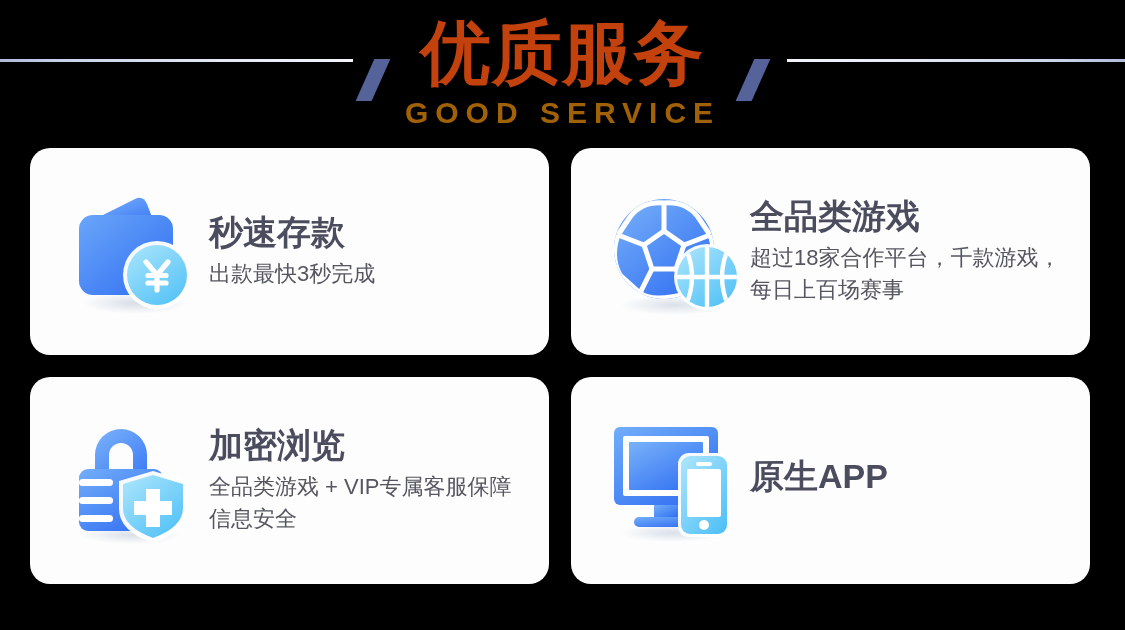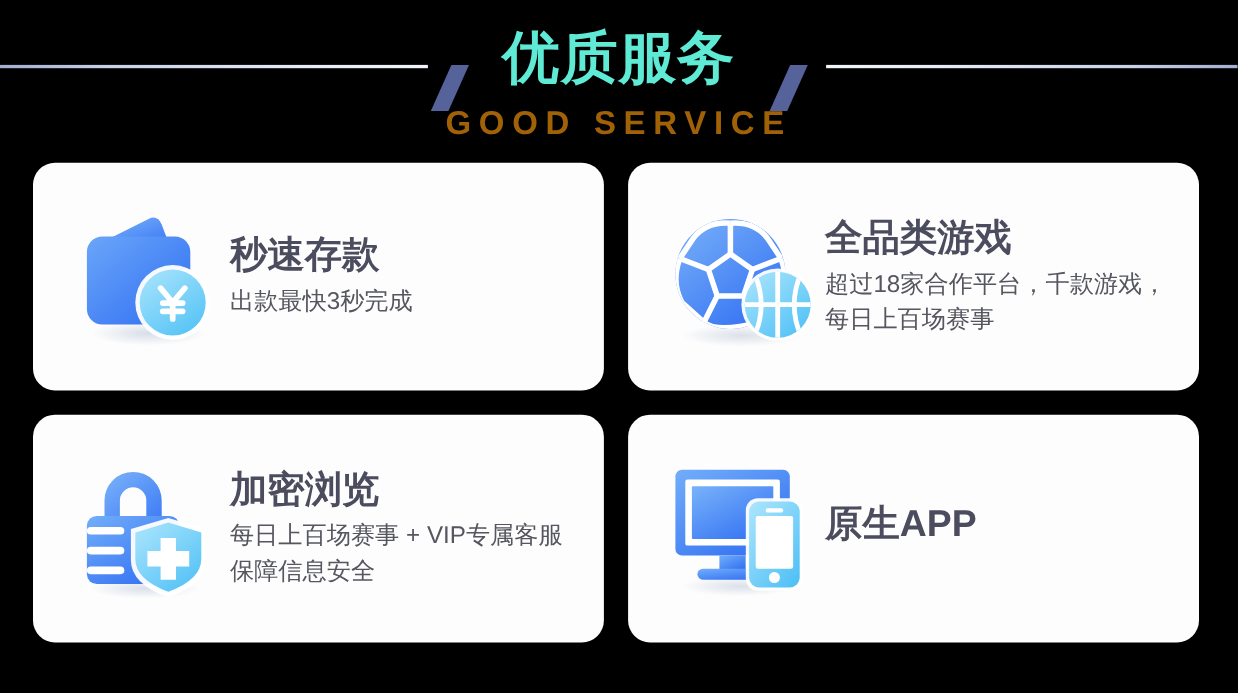--- a/index.html
+++ b/index.html
@@ -32,21 +32,21 @@
     background: linear-gradient(to left, #9aa6cc 0%, #c9d2e8 30%, #e8ecf6 75%, #f2f4fa 100%);
   }
   .rule-slash {
     position: absolute; top: 36px; width: 16px; height: 42px;
     background: #56639a;
   }
   .rule-left .rule-slash { right: 30px; transform: skewX(-24deg); }
   .rule-right .rule-slash { left: 30px; transform: skewX(-24deg); }
 
   .main-title {
-    font-size: 52px; font-weight: 700; color: #5eead4;
+    font-size: 70px; font-weight: 700; color: #c2410c;
     letter-spacing: 1px; line-height: 1; white-space: nowrap;
     padding: 0 10px; font-family: "Liberation Sans", "DejaVu Sans", sans-serif;
   }
   .sub-title {
     position: absolute; left: 0; top: 98px; width: 1125px;
     text-align: center; font-size: 30px; font-weight: 700;
     color: #a16207; letter-spacing: 7px; line-height: 1;
     font-family: "Liberation Sans", "DejaVu Sans", sans-serif;
   }
 
@@ -234,21 +234,21 @@
             <rect x="10" y="80" width="34" height="7" rx="3.5"></rect>
             <rect x="10" y="98" width="34" height="7" rx="3.5"></rect>
           </g>
           <path d="M84 54 L118 64 L118 92 q0 22 -34 34 q-34 -12 -34 -34 L50 64 Z" fill="#ffffff" opacity="0.95"></path>
           <path d="M84 58 L114 67 L114 91 q0 19 -30 30 q-30 -11 -30 -30 L54 67 Z" fill="url(#gShield)"></path>
           <path d="M77 72 h14 v12 h12 v14 h-12 v12 h-14 v-12 h-12 v-14 h12 z" fill="#ffffff"></path>
         </svg>
       </div>
       <div class="texts">
         <div class="card-title">加密浏览</div>
-        <div class="card-desc two-line">每日上百场赛事 + VIP专属客服保障信息安全</div>
+        <div class="card-desc two-line">全品类游戏 + VIP专属客服保障信息安全</div>
       </div>
     </div>
 
     <div class="card">
       <div class="icon-wrap">
         <svg width="132" height="124" viewBox="0 0 132 124">
           <defs>
             <linearGradient id="gMon" x1="0.1" y1="0" x2="0.9" y2="1">
               <stop offset="0%" stop-color="#6fabf9"></stop>
                 <stop offset="100%" stop-color="#2f6df2"></stop>

